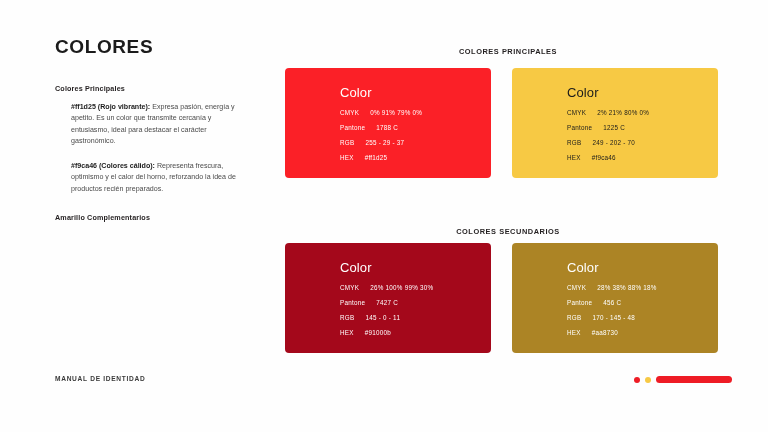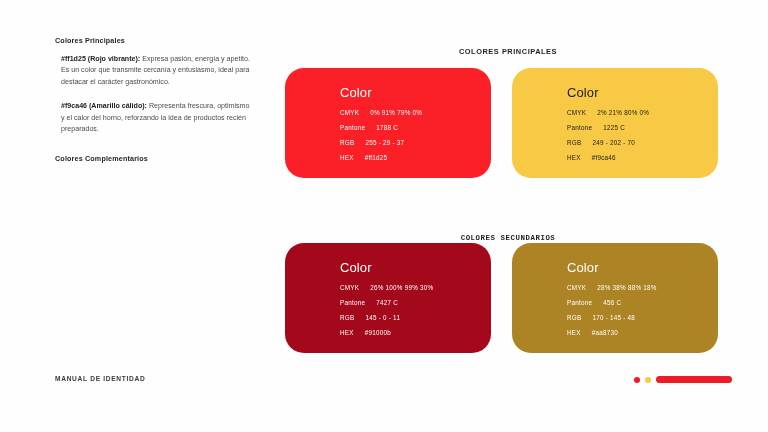--- a/index.html
+++ b/index.html
@@ -43,21 +43,21 @@
     font-weight: bold;
     letter-spacing: 0.15px;
     color: #231f20;
     margin: 0 0 9px 0;
   }
 
   .desc {
     font-size: 7.1px;
     line-height: 1.62;
     color: #4a4a4a;
-    margin: 0 0 13px 6px;
+    margin: 0 0 13px 16px;
     text-align: left;
   }
   .desc b {
     color: #1b1b1b;
     font-weight: bold;
   }
   .group-heading.second {
     margin-top: 18px;
   }
 
@@ -76,28 +76,28 @@
     position: absolute;
     font-size: 7.4px;
     font-weight: bold;
     letter-spacing: 0.55px;
     color: #231f20;
     text-align: center;
     width: 440px;
     left: 288px;
   }
   .section-heading.primary { top: 47px; }
-  .section-heading.secondary { top: 234px; font-family: Liberation Mono, monospace; }
+  .section-heading.secondary { top: 227px; }
 
   
   .card {
     position: absolute;
     width: 206px;
     height: 110px;
-    border-radius: 19px;
+    border-radius: 4px;
     box-sizing: border-box;
     padding: 17px 0 0 55px;
   }
   .card::after {
     
     content: "";
     position: absolute;
     left: 7px;
     right: 7px;
     top: 10px;
@@ -188,32 +188,33 @@
     height: 7px;
     border-radius: 4px;
   }
 </style>
 </head>
 <body>
 
 <div class="slide">
 
   <div class="left-col">
+    <h1 class="page-title">COLORES</h1>
 
     <div class="group-heading">Colores Principales</div>
 
     <p class="desc">
       <b>#ff1d25 (Rojo vibrante):</b><span> Expresa pasión, energía y apetito. Es un color que transmite cercanía y entusiasmo, ideal para destacar el carácter gastronómico.</span>
     </p>
 
     <p class="desc">
-      <b>#f9ca46 (Amarillo cálido):</b><span> Representa frescura, optimismo y el calor del horno, reforzando la idea de productos recién preparados.</span>
+      <b>#f9ca46 (Colores cálido):</b><span> Representa frescura, optimismo y el calor del horno, reforzando la idea de productos recién preparados.</span>
     </p>
 
-    <div class="group-heading second">Colores Complementarios</div>
+    <div class="group-heading second">Amarillo Complementarios</div>
 
 
   </div>
 
   <div class="footer-label">MANUAL DE IDENTIDAD</div>
 
   <div class="section-heading primary">COLORES PRINCIPALES</div>
   <div class="section-heading secondary">COLORES SECUNDARIOS</div>
 
   <div class="card" id="card-primary-1">

